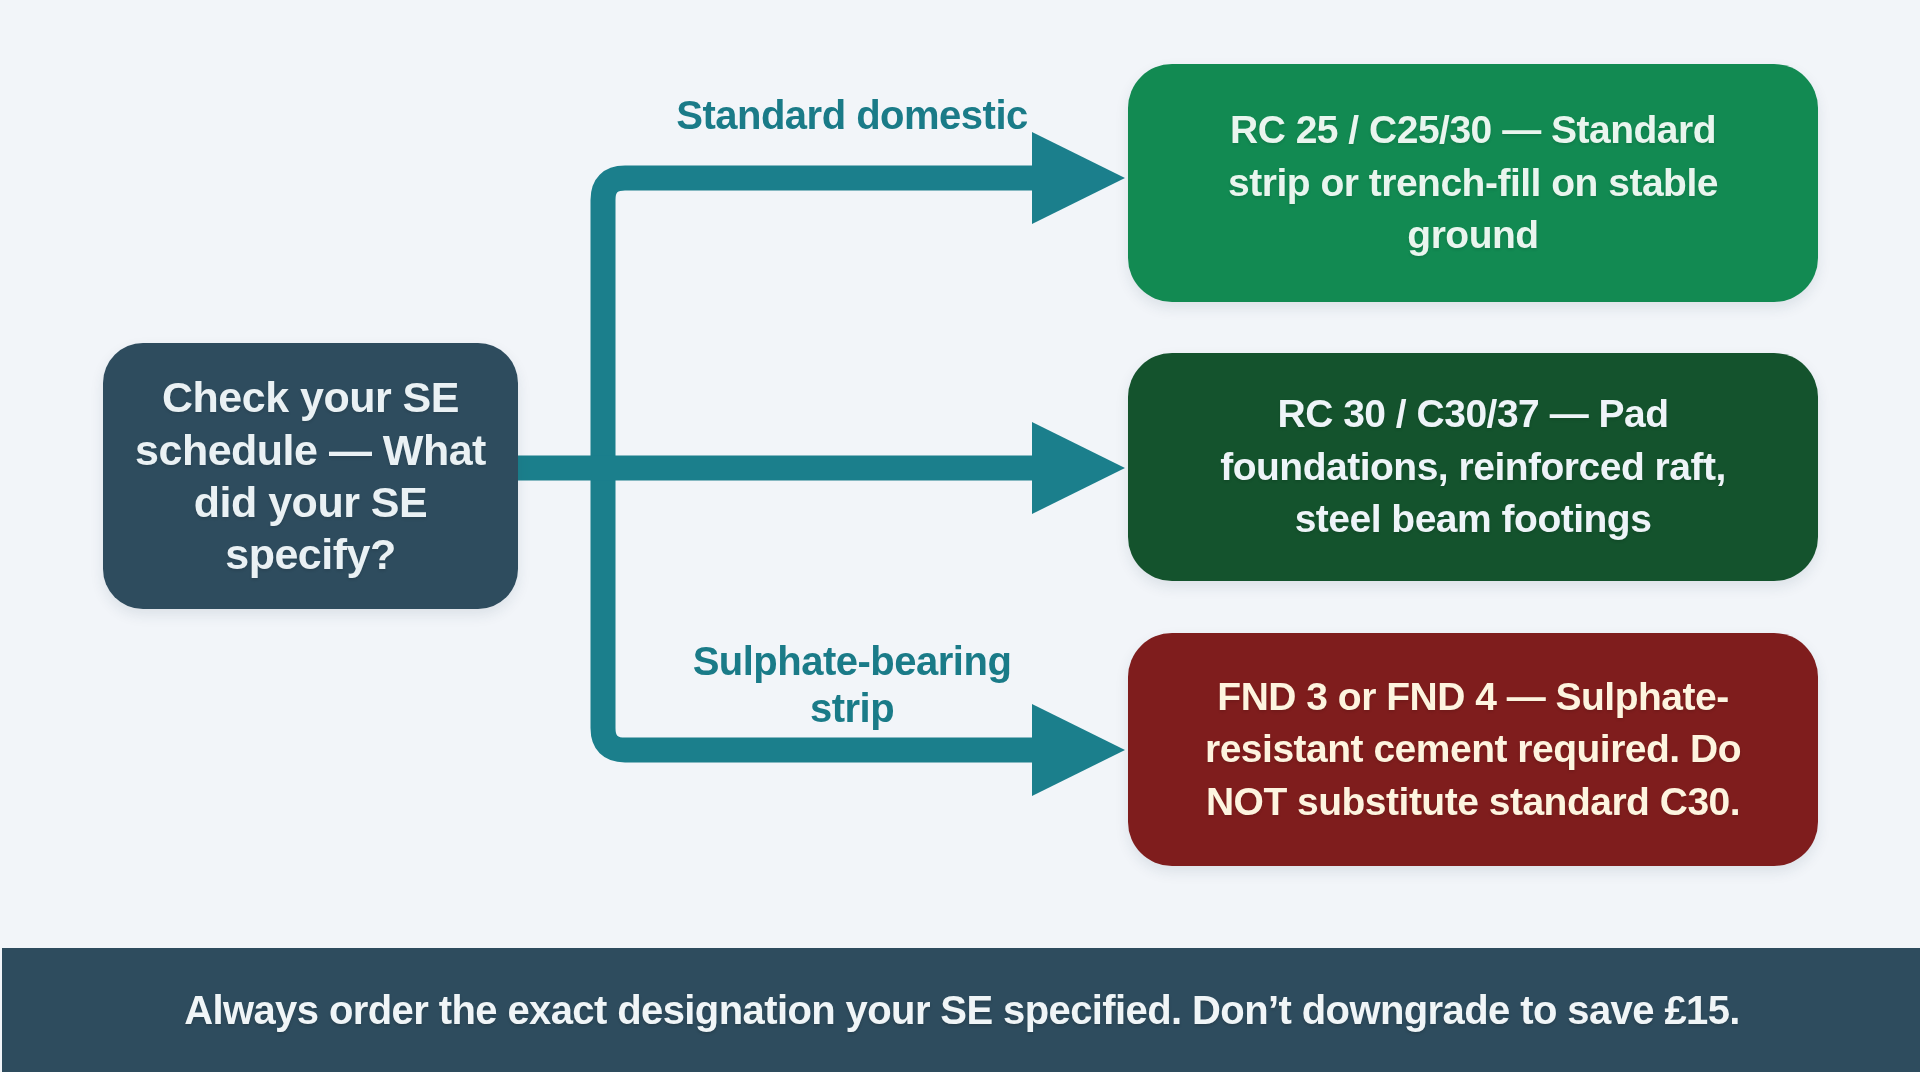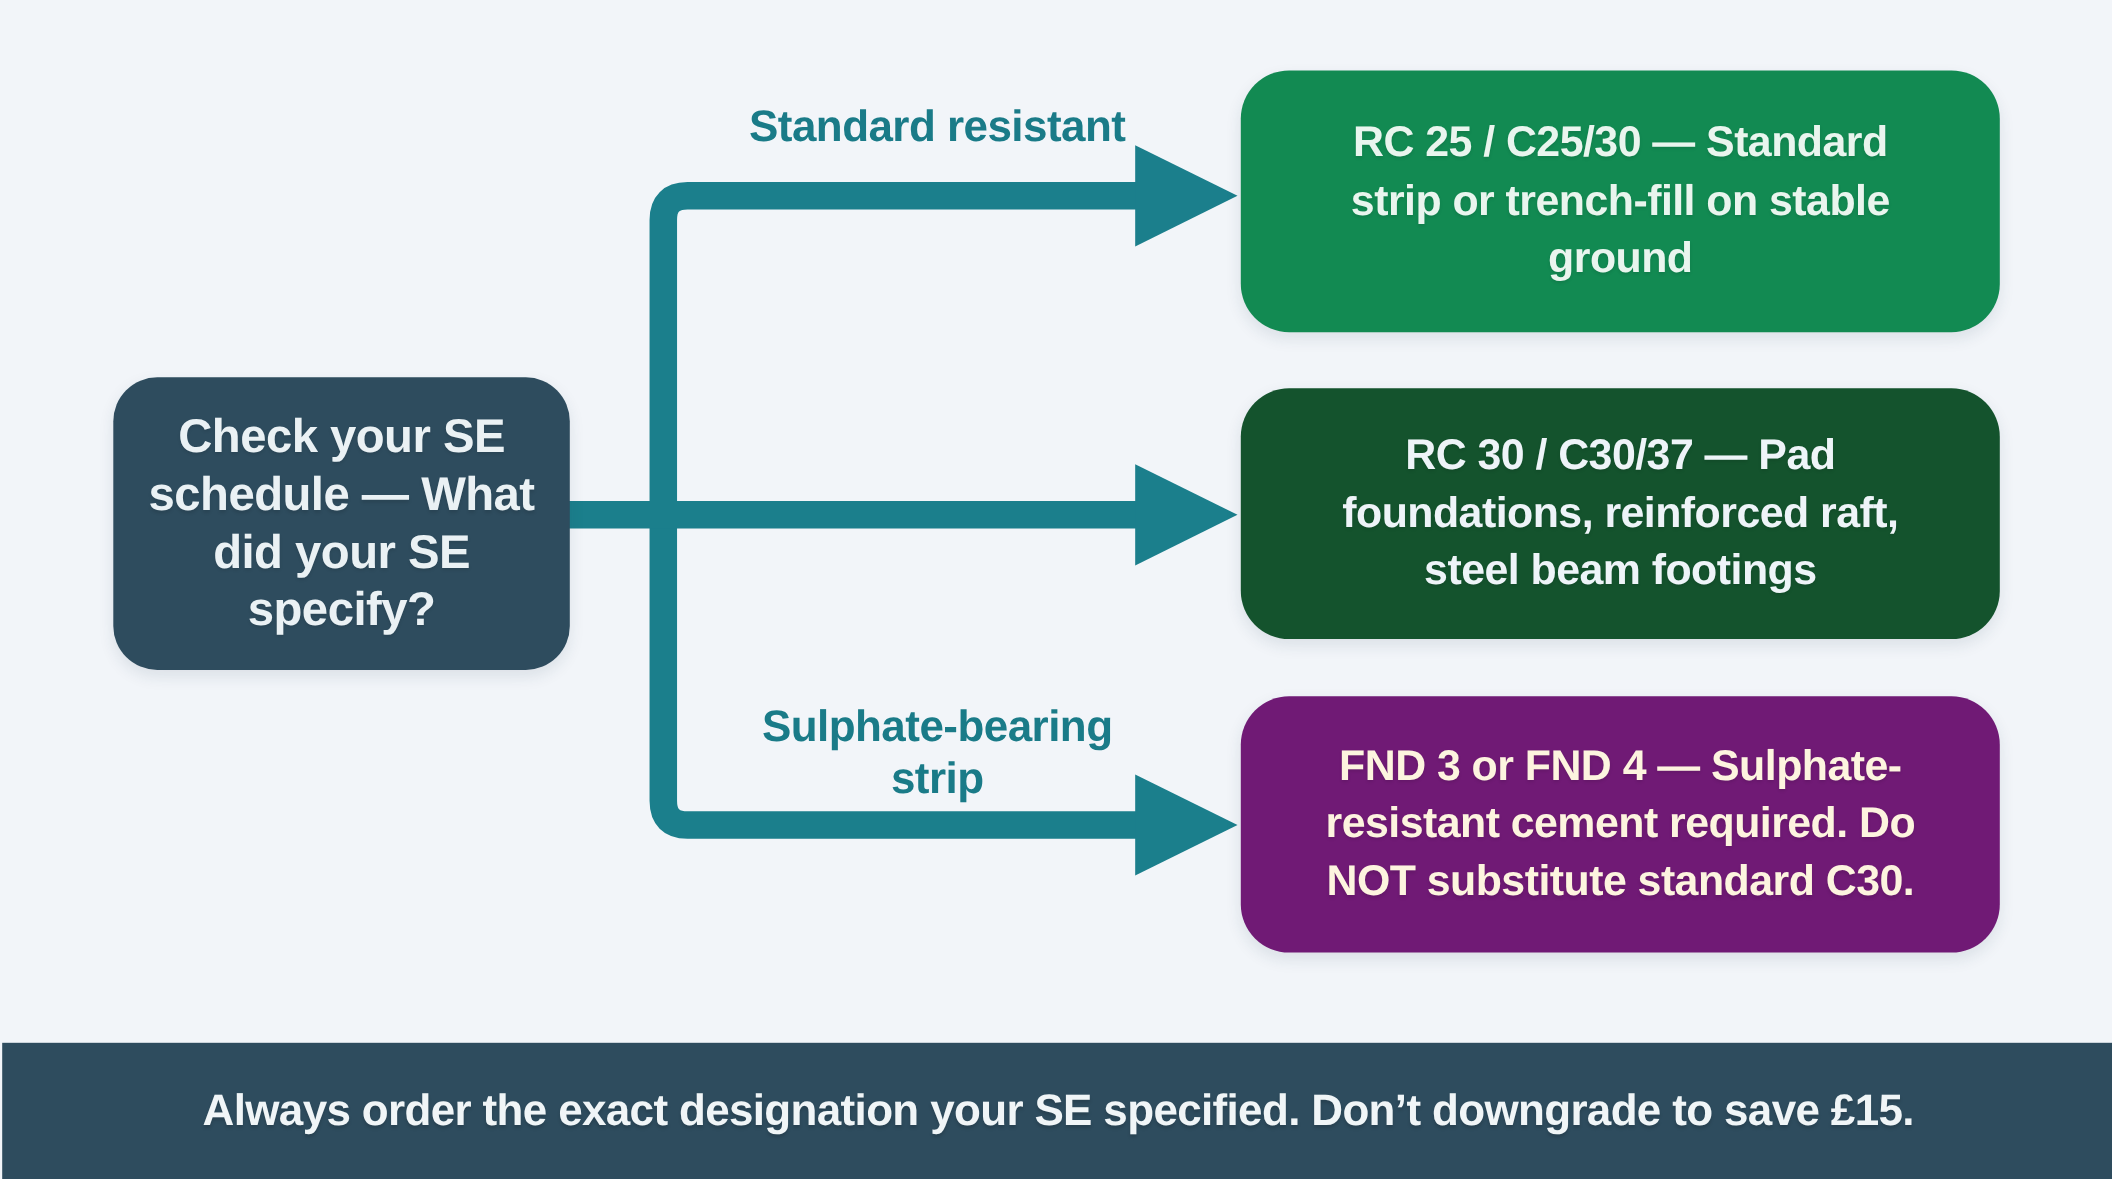--- a/index.html
+++ b/index.html
@@ -110,39 +110,39 @@
     <polygon class="arrowhead" points="1032,704 1032,796 1125,750"></polygon>
   </svg>
 
   <div class="node root-box" style="background-color: rgb(46, 76, 94);">
     <span class="node-text">Check your SE
 schedule — What
 did your SE
 specify?</span>
   </div>
 
-  <div class="branch-label label-0" style="color: rgb(26, 123, 136);">Standard resistant</div>
+  <div class="branch-label label-0" style="color: rgb(26, 123, 136);">Standard domestic</div>
 
 
   <div class="branch-label label-2" style="color: rgb(26, 123, 136);">Sulphate-bearing
 strip</div>
 
   <div class="node result-box result-0" style="background-color: rgb(18, 138, 82);">
     <span class="node-text">RC 25 / C25/30 — Standard
 strip or trench-fill on stable
 ground</span>
   </div>
 
   <div class="node result-box result-1" style="background-color: #14532d;">
     <span class="node-text">RC 30 / C30/37 — Pad
 foundations, reinforced raft,
 steel beam footings</span>
   </div>
 
-  <div class="node result-box result-2" style="background-color: #701a75; text-align: center;">
+  <div class="node result-box result-2" style="background-color: #7f1d1d; text-align: center;">
     <span class="node-text">FND 3 or FND 4 — Sulphate-
 resistant cement required. Do
 NOT substitute standard C30.</span>
   </div>
 
   <div class="footer-bar" style="background-color: rgb(46, 76, 94);">
     <span>Always order the exact designation your SE specified. Don’t downgrade to save £15.</span>
   </div>
 
 </div>

